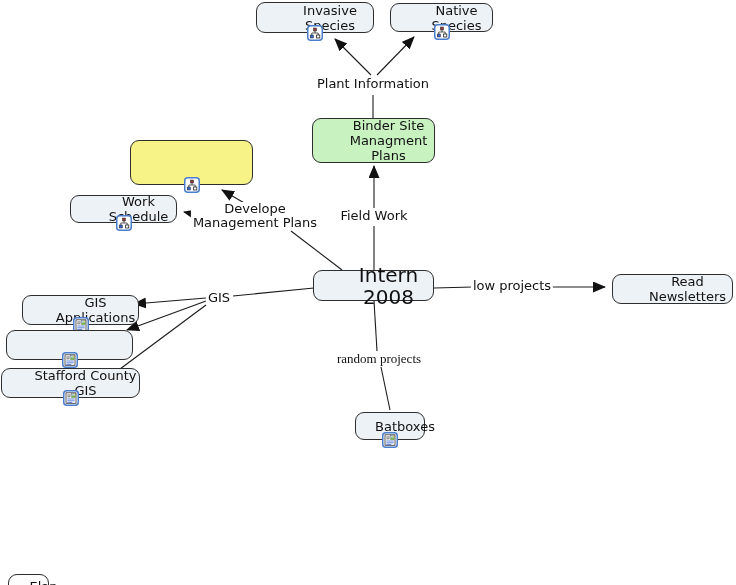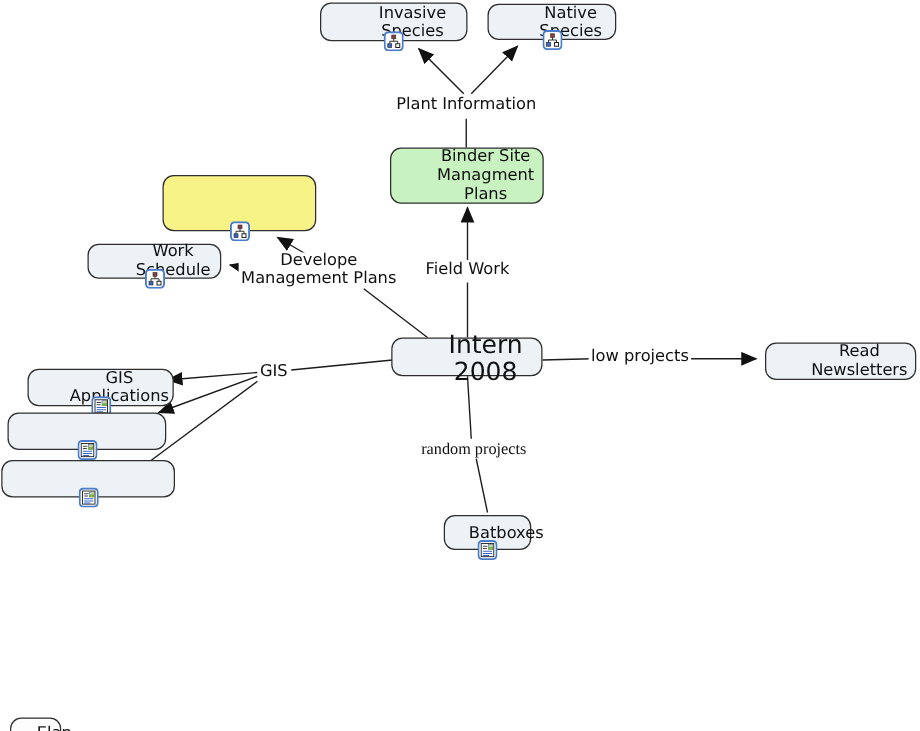--- a/index.html
+++ b/index.html
@@ -164,20 +164,21 @@
       </svg>
   </div>
 
   <div class="node" style="left:6px; top:330px; width:127px; height:30px;">
     <svg class="icon" viewBox="0 0 16 16">
         <use href="#sym-document"></use>
       </svg>
   </div>
 
   <div class="node" style="left:1px; top:368px; width:139px; height:30px;">
+    <span>Stafford County GIS</span>
     <svg class="icon" viewBox="0 0 16 16">
         <use href="#sym-document"></use>
       </svg>
   </div>
 
   <div class="node" style="left:612px; top:274px; width:121px; height:30px;">
     <span>Read Newsletters</span>
   </div>
 
   <div class="node" style="left:355px; top:412px; width:70px; height:28px;">

